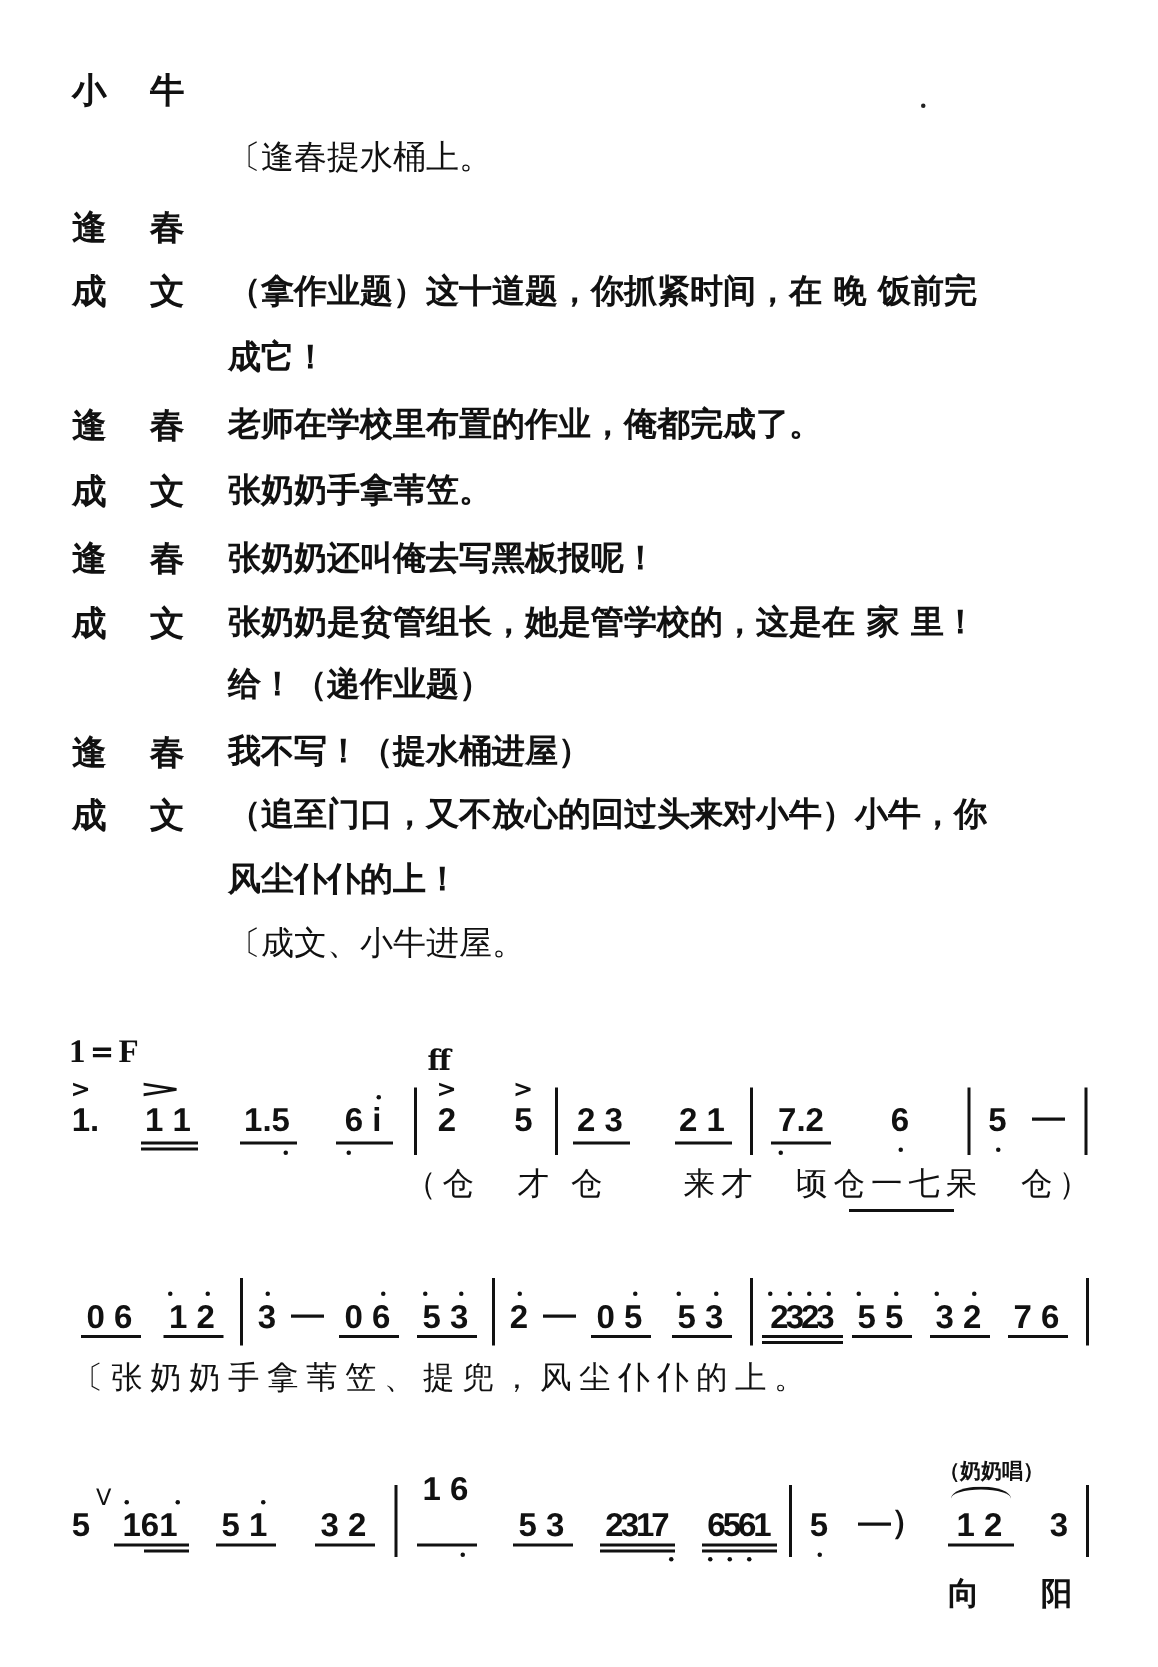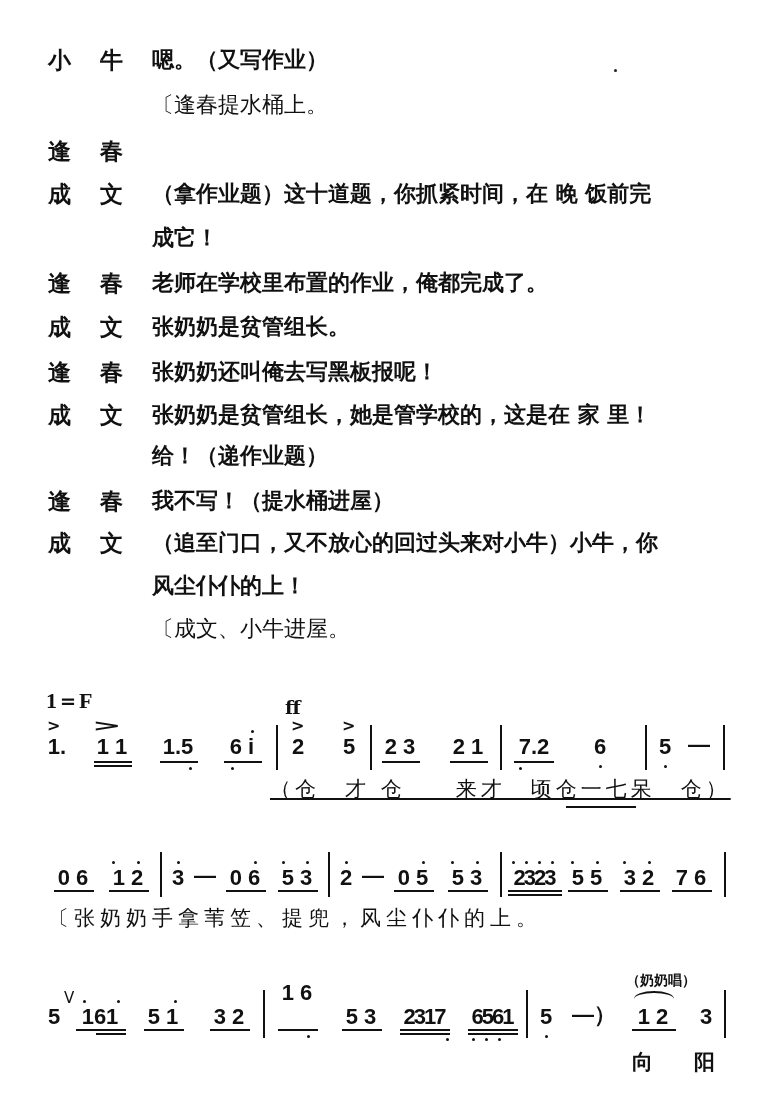--- a/index.html
+++ b/index.html
@@ -20,42 +20,41 @@
   .lyrn { position:absolute; font-size:21px; font-weight:normal; white-space:nowrap; }
   .ff { position:absolute; font-family:"DejaVu Serif", serif; font-weight:bold; font-size:19px; }
   .key { position:absolute; left:46px; top:686px; font-family:"Liberation Serif", serif; font-weight:bold; font-size:22px; }
 </style>
 </head>
 <body>
 
 <div id="dialogue">
     <div class="dlg" style="top: 45px;">
       <div class="spk"><span>小</span><span>牛</span></div>
-      <div class="line">嗯。（又写作业）</div>
     </div>
     <div class="dlg" style="top: 90px;">
       <div class="line stage">〔逢春提水桶上。</div>
     </div>
     <div class="dlg" style="top: 136px;">
       <div class="spk"><span>逢</span><span>春</span></div>
     </div>
     <div class="dlg" style="top: 179px;">
       <div class="spk"><span>成</span><span>文</span></div>
       <div class="line">（拿作业题）这十道题，你抓紧时间，在 晚 饭前完</div>
     </div>
     <div class="dlg" style="top: 223px;">
       <div class="line">成它！</div>
     </div>
     <div class="dlg" style="top: 268px;">
       <div class="spk"><span>逢</span><span>春</span></div>
       <div class="line">老师在学校里布置的作业，俺都完成了。</div>
     </div>
     <div class="dlg" style="top: 312px;">
       <div class="spk"><span>成</span><span>文</span></div>
-      <div class="line">张奶奶是贫管组长。</div>
+      <div class="line">张奶奶手拿苇笠。</div>
     </div>
     <div class="dlg" style="top: 357px;">
       <div class="spk"><span>逢</span><span>春</span></div>
       <div class="line">张奶奶还叫俺去写黑板报呢！</div>
     </div>
     <div class="dlg" style="top: 400px;">
       <div class="spk"><span>成</span><span>文</span></div>
       <div class="line">张奶奶是贫管组长，她是管学校的，这是在 家 里！</div>
     </div>
     <div class="dlg" style="top: 441px;">
@@ -111,21 +110,21 @@
   <div class="n" style="left:512px;top:735px;width:44px;">7.2</div>
   <div class="ul1" style="left:514px;top:761px;width:40px;"></div>
   <div class="hdot" style="left:519px;top:767px;"></div>
   <div class="n" style="left:590px;top:735px;width:20px;">6</div>
   <div class="hdot" style="left:599px;top:765px;"></div>
   <div class="bar" style="left:645px;top:725px;height:45px;"></div>
   <div class="n" style="left:655px;top:735px;width:20px;">5</div>
   <div class="hdot" style="left:664px;top:765px;"></div>
   <div class="n" style="left:686px;top:733px;width:26px;">—</div>
   <div class="bar" style="left:723px;top:725px;height:45px;"></div>
-  <div class="lyrn" style="left:270px;top:775px;letter-spacing:4px;text-decoration:underline;">（仓　才 仓　　来才　顷仓一七呆　仓）</div>
+  <div class="lyrn" style="left:270px;top:775px;letter-spacing:4px;">（仓　才 仓　　来才　顷仓一七呆　仓）</div>
   <div class="ul1" style="left:566px;top:806px;width:70px;"></div>
 </div>
 
 <div>
   <div class="n" style="left:52px;top:866px;width:42px;">0 6</div>
   <div class="ul1" style="left:54px;top:890px;width:40px;"></div>
   <div class="n" style="left:107px;top:866px;width:42px;">1 2</div>
   <div class="hdot" style="left:112px;top:861px;"></div>
   <div class="hdot" style="left:137px;top:861px;"></div>
   <div class="ul1" style="left:109px;top:890px;width:40px;"></div>

